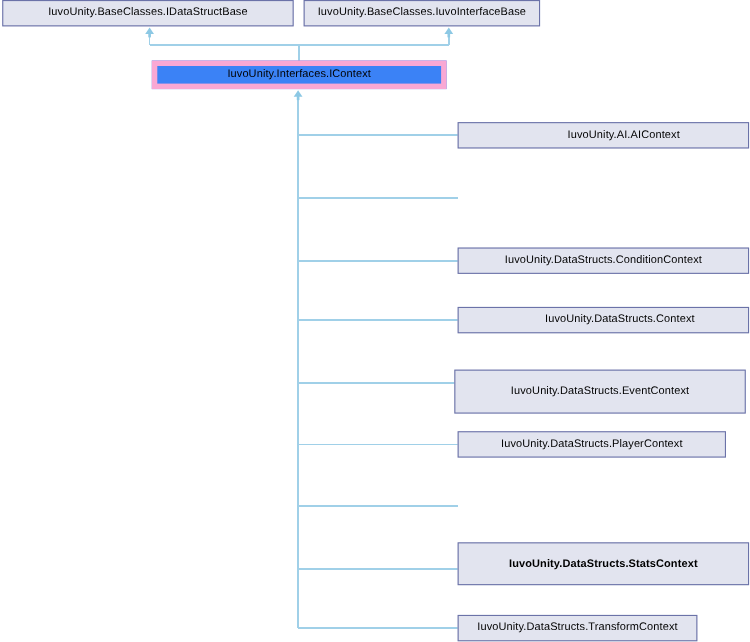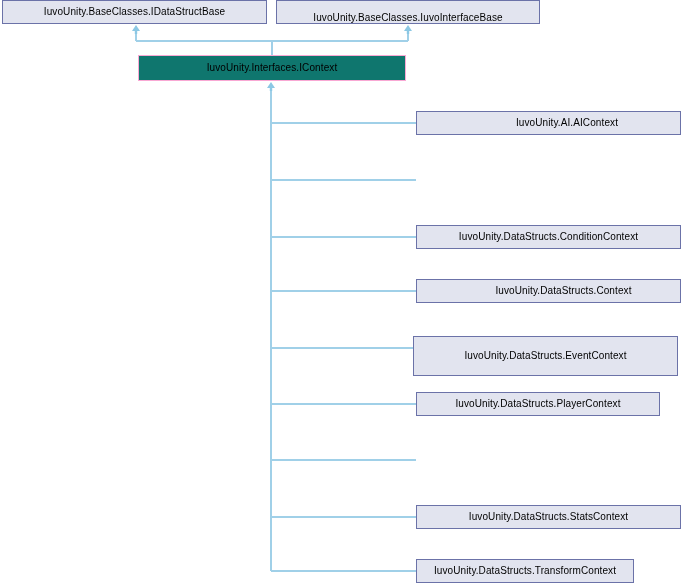--- a/index.html
+++ b/index.html
@@ -36,22 +36,22 @@
     letter-spacing: 0.1px;
     color: #000000;
     white-space: nowrap;
     overflow: hidden;
   }
   .node.base {
     background: #e2e4ef;
     border: 1px solid #6b72a8;
   }
   .node.current {
-    background: #0f766e;
-    border: 1px solid #f9a8d4;
+    background: #3b82f6;
+    border: 5px solid #f9a8d4;
   }
   .node-label {
     display: block;
     padding: 0 4px;
   }
 </style>
 </head>
 <body>
 
 <div id="diagram">
@@ -80,21 +80,21 @@
         <rect x="406.8" y="30" width="2.4" height="4"></rect>
         <polygon points="267,88 271,82 275,88"></polygon>
         <rect x="269.8" y="87" width="2.4" height="4"></rect>
       </g>
   </svg>
 
   <div class="node base" style="left: 2px; top: 0px; width: 265px; height: 24px;">
     <span class="node-label">IuvoUnity.BaseClasses.IDataStructBase</span>
   </div>
 
-  <div class="node base" style="left: 276px; top: 0px; width: 264px; height: 24px; align-items: flex-end;">
+  <div class="node base" style="left: 276px; top: 0px; width: 215px; height: 24px;">
     <span class="node-label">IuvoUnity.BaseClasses.IuvoInterfaceBase</span>
   </div>
 
   <div class="node current" style="left: 138px; top: 55px; width: 268px; height: 26px;">
     <span class="node-label">IuvoUnity.Interfaces.IContext</span>
   </div>
 
   <div class="node base" style="left: 416px; top: 111px; width: 265px; height: 24px; padding-left: 37px;">
     <span class="node-label">IuvoUnity.AI.AIContext</span>
   </div>
@@ -110,21 +110,21 @@
 
   <div class="node base" style="left: 413px; top: 336px; width: 265px; height: 40px;">
     <span class="node-label">IuvoUnity.DataStructs.EventContext</span>
   </div>
 
   <div class="node base" style="left: 416px; top: 392px; width: 244px; height: 24px;">
     <span class="node-label">IuvoUnity.DataStructs.PlayerContext</span>
   </div>
 
 
-  <div class="node base" style="left: 416px; top: 505px; width: 265px; height: 24px;">
+  <div class="node base" style="left: 416px; top: 493px; width: 265px; height: 39px; font-weight: bold;">
     <span class="node-label">IuvoUnity.DataStructs.StatsContext</span>
   </div>
 
   <div class="node base" style="left: 416px; top: 559px; width: 218px; height: 24px;">
     <span class="node-label">IuvoUnity.DataStructs.TransformContext</span>
   </div>
 
 </div>
 
 </body></html>

